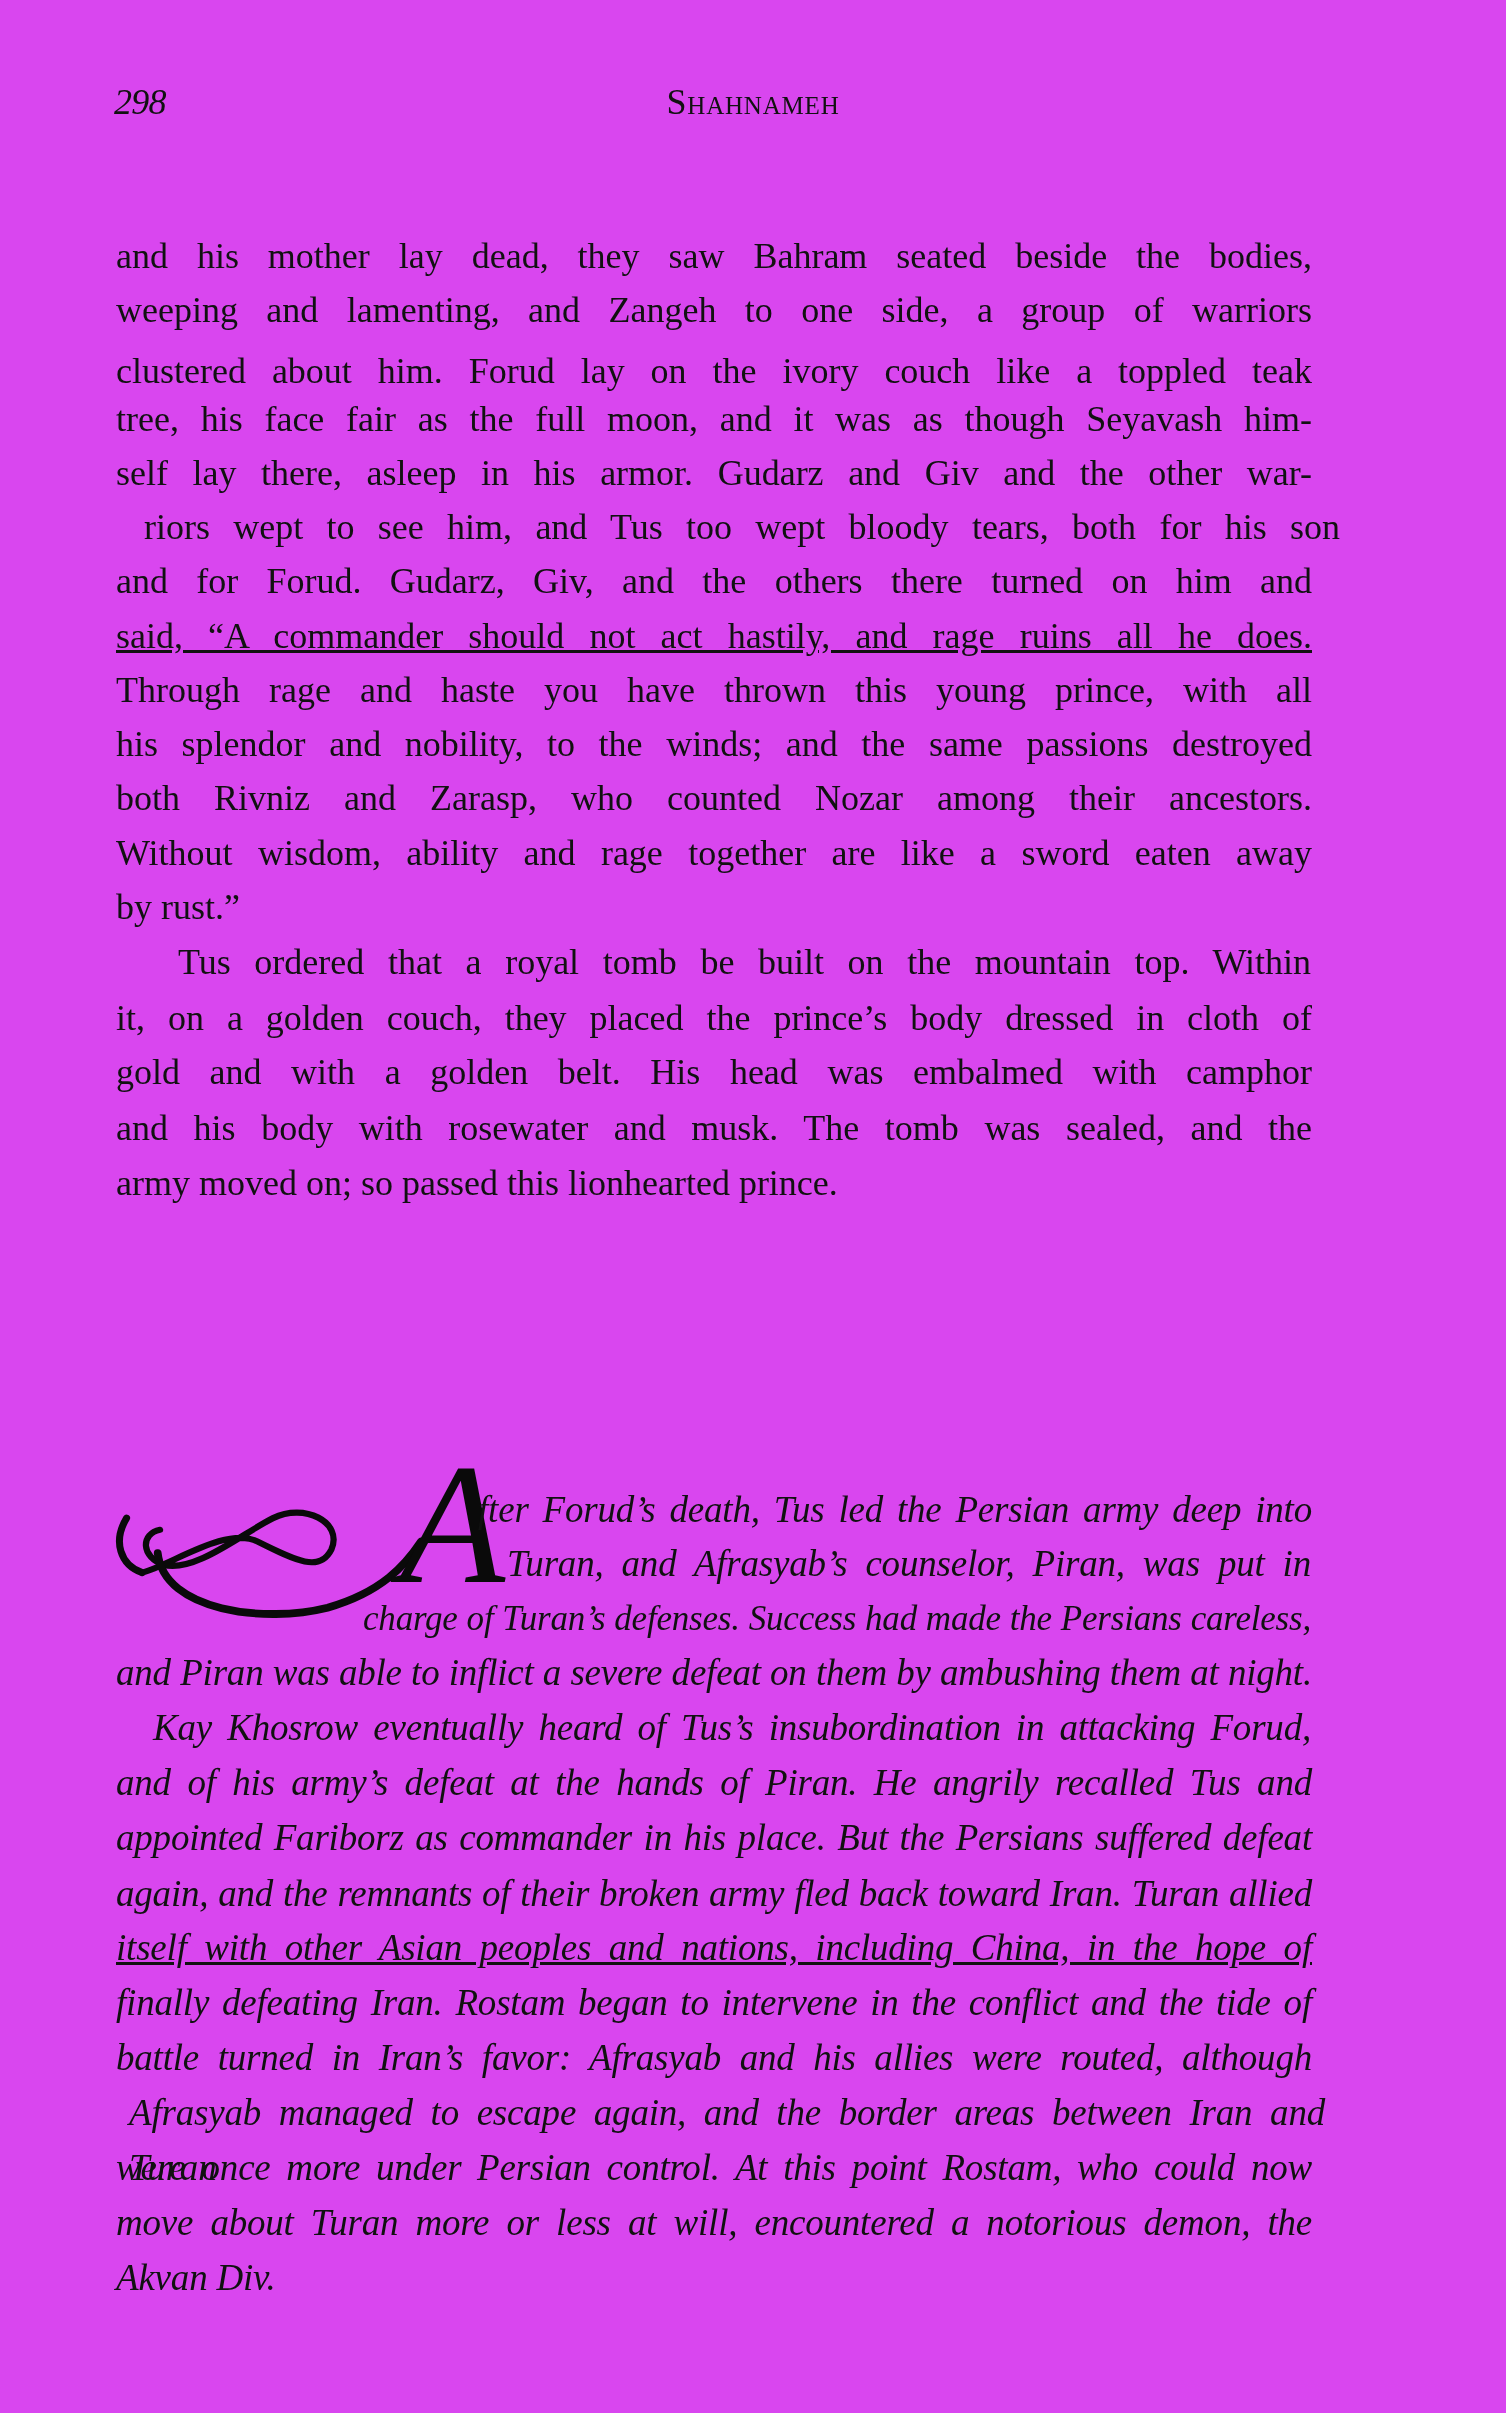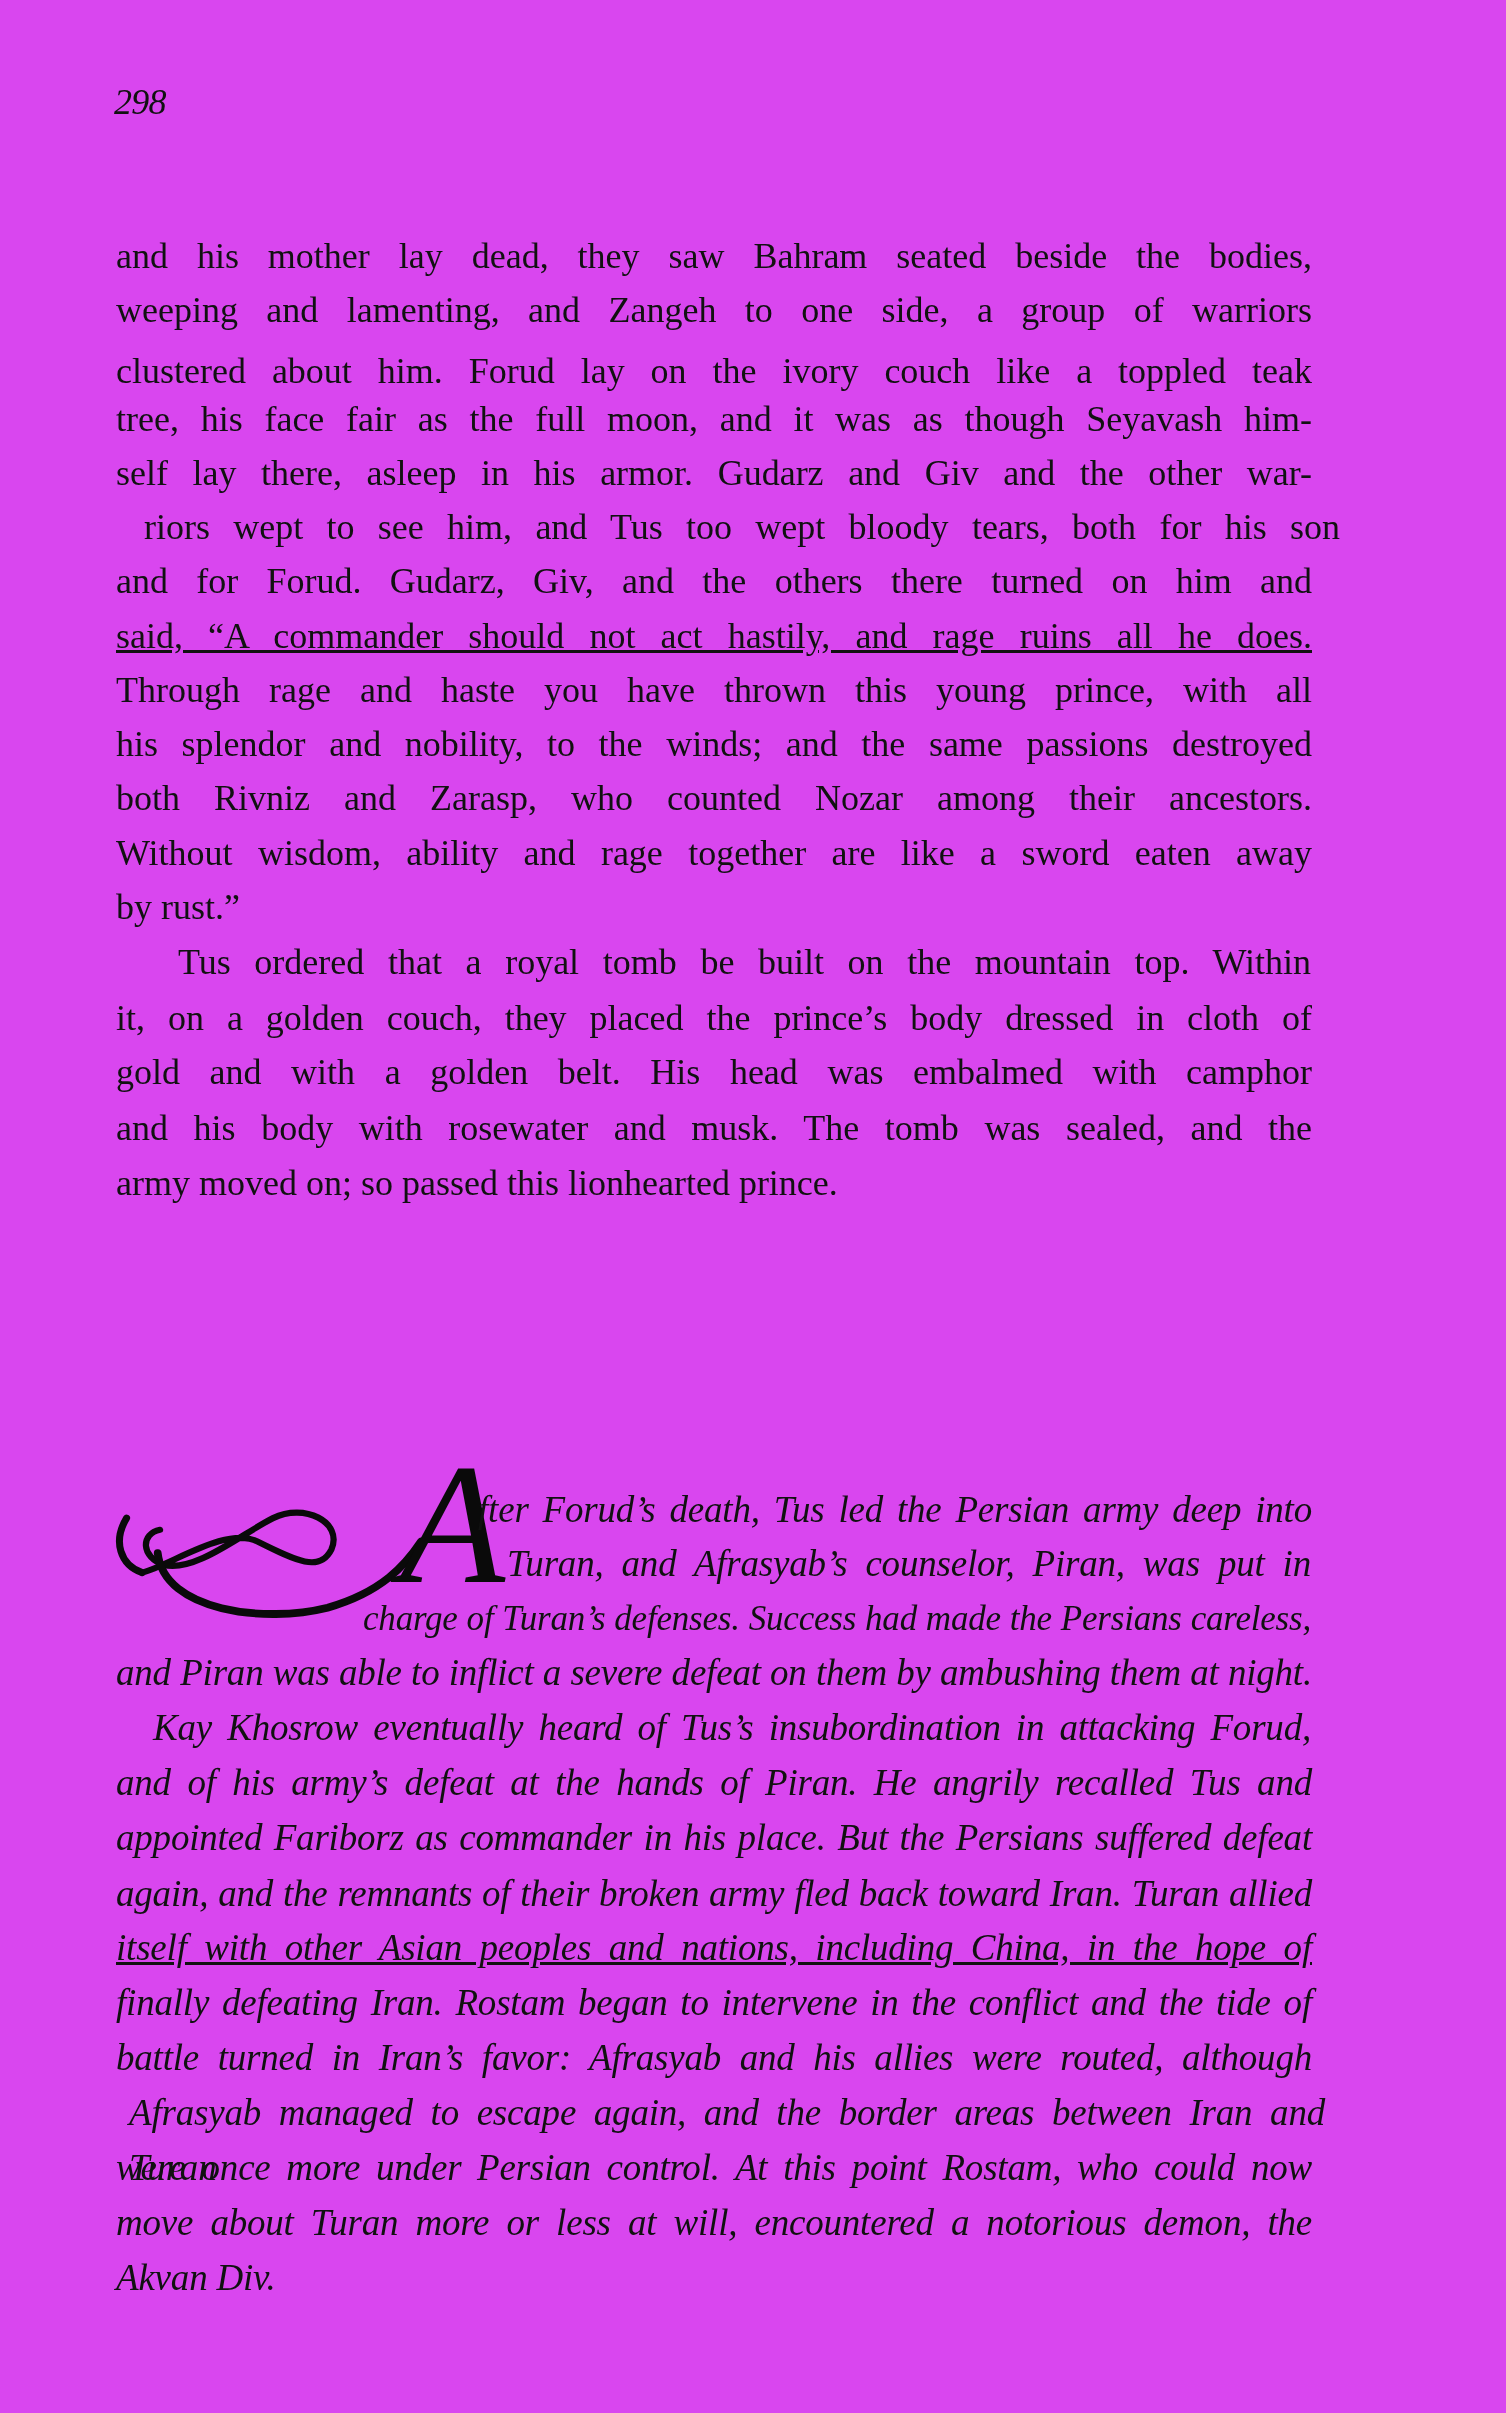--- a/index.html
+++ b/index.html
@@ -17,20 +17,21 @@
   .ornament svg { width: 100%; height: 100%; }
   .drop-cap { position: absolute; left: 400px; top: 1446px; font-family: "Liberation Serif", "DejaVu Serif", serif; font-style: italic; font-size: 172px; line-height: 156px; color: #0a0a0a; }
 </style>
 </head>
 <body>
 
 <div class="page">
 
   <div class="running-head">
     <span class="folio">298</span>
+    <span class="head-title">Shahnameh</span>
   </div>
 
   <div class="section roman">
     <div class="line" style="top: 229px; white-space: normal;">and his mother lay dead, they saw Bahram seated beside the bodies,</div>
     <div class="line" style="top: 283px; white-space: normal;">weeping and lamenting, and Zangeh to one side, a group of warriors</div>
     <div class="line" style="top: 337px; white-space: normal; margin-top: 7px;">clustered about him. Forud lay on the ivory couch like a toppled teak</div>
     <div class="line" style="top: 392px; white-space: normal;">tree, his face fair as the full moon, and it was as though Seyavash him-</div>
     <div class="line" style="top: 446px; white-space: normal;">self lay there, asleep in his armor. Gudarz and Giv and the other war-</div>
     <div class="line" style="top: 500px; white-space: normal; margin-left: 28px;">riors wept to see him, and Tus too wept bloody tears, both for his son</div>
     <div class="line" style="top: 554px; white-space: normal;">and for Forud. Gudarz, Giv, and the others there turned on him and</div>

